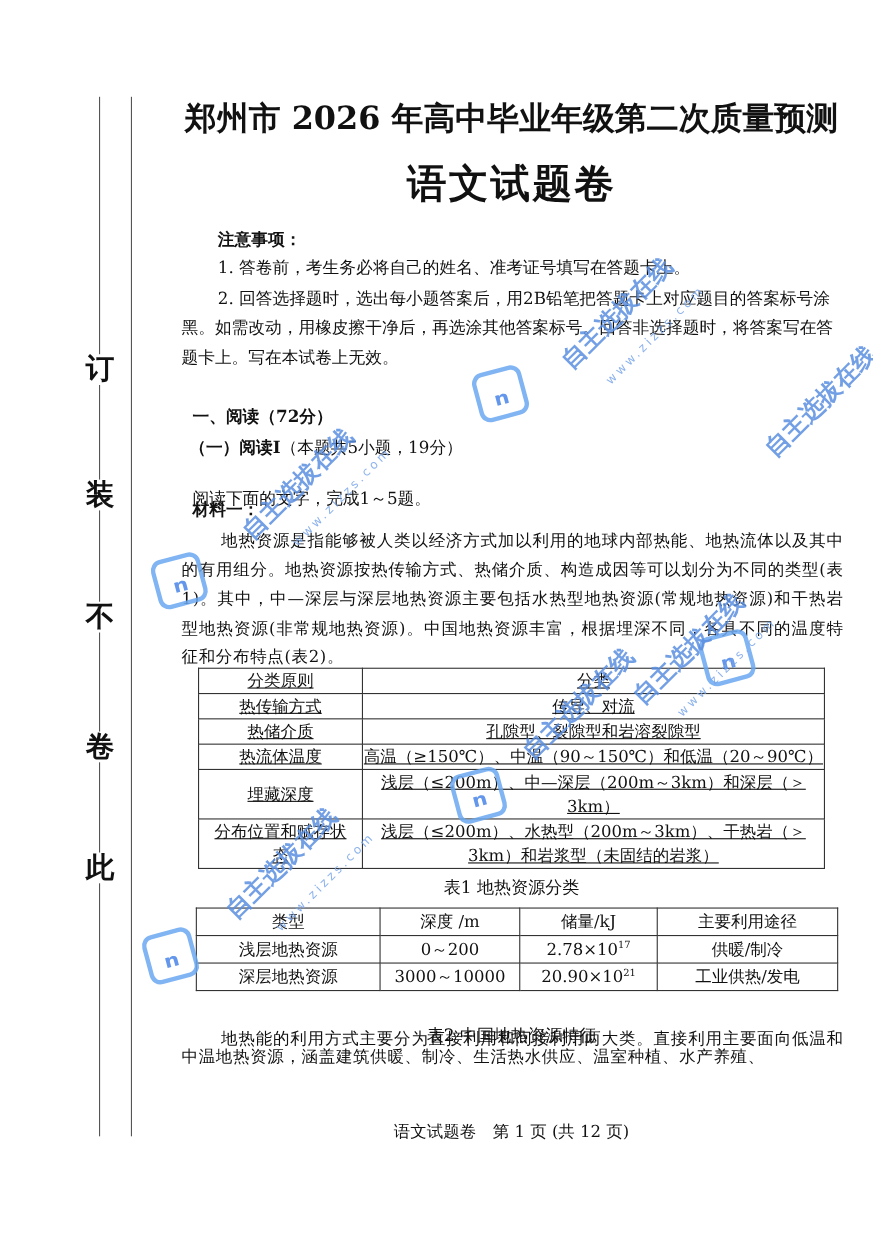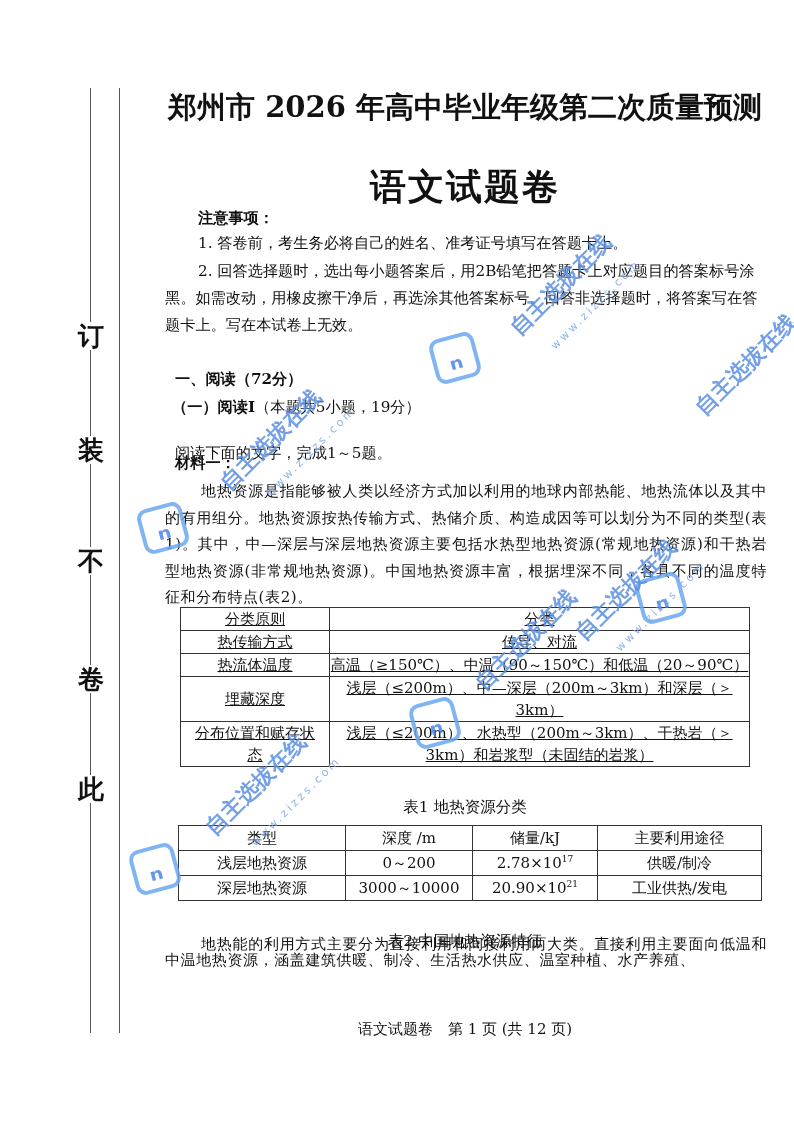--- a/index.html
+++ b/index.html
@@ -10,21 +10,21 @@
   .bind-line { position: absolute; top: 88px; width: 1px; height: 945px; background: #555; }
   .bind-line.outer { left: 90px; }
   .bind-line.inner { left: 119px; }
   .bind-char { position: absolute; left: 78px; width: 26px; text-align: center;
                background: #fff; font-size: 26px; font-weight: bold;
                font-family: "DejaVu Serif", serif; line-height: 28px; }
 
   .title { position: absolute; left: 160px; width: 610px; text-align: center;
            font-weight: bold; font-family: "DejaVu Serif", serif; }
   .title.main { top: 88px; font-size: 29px; letter-spacing: 0px; }
-  .title.sub { top: 143px; font-size: 36px; letter-spacing: 2px; margin-top: 20px; }
+  .title.sub { top: 143px; font-size: 36px; letter-spacing: 2px; }
 
   .p { position: absolute; left: 183px; width: 580px; font-size: 15.2px; line-height: 26px; }
   .p.ind { text-indent: 15px; }
   .bold { font-weight: bold; }
 
   .notice-head { top: 205px; }
   .n1 { top: 230px; }
   .n2 { top: 258px; }
   .sec1 { top: 366px; }
   .sec1a { top: 394px; }
@@ -89,20 +89,24 @@
   <tbody>
       <tr>
     <td class="c0">分类原则</td>
     <td>分类</td>
   </tr>
   <tr>
     <td class="c0">热传输方式</td>
     <td>传导、对流</td>
   </tr>
   <tr>
+    <td class="c0">热储介质</td>
+    <td>孔隙型、裂隙型和岩溶裂隙型</td>
+  </tr>
+  <tr>
     <td class="c0">热流体温度</td>
     <td>高温（≥150℃）、中温（90～150℃）和低温（20～90℃）</td>
   </tr>
   <tr>
     <td class="c0">埋藏深度</td>
     <td>浅层（≤200m）、中—深层（200m～3km）和深层（＞3km）</td>
   </tr>
   <tr>
     <td class="c0" style="padding:0 14px">分布位置和赋存状态</td>
     <td style="padding:0 10px">浅层（≤200m）、水热型（200m～3km）、干热岩（＞3km）和岩浆型（未固结的岩浆）</td>

